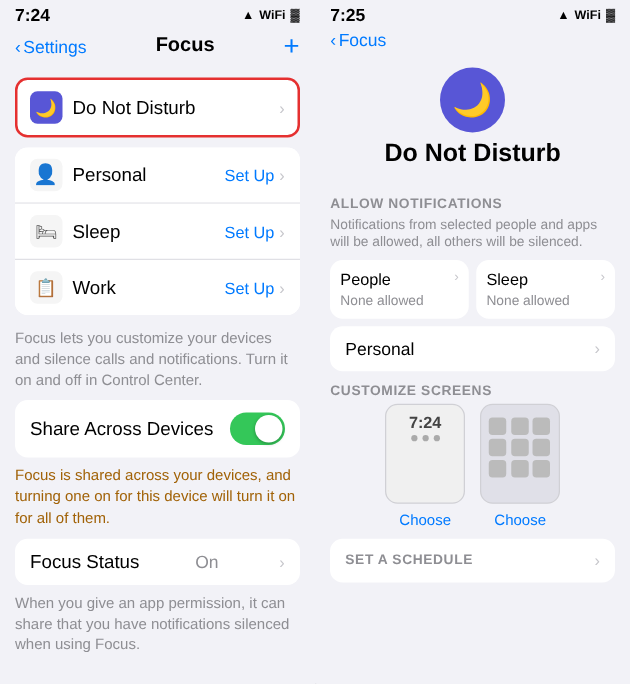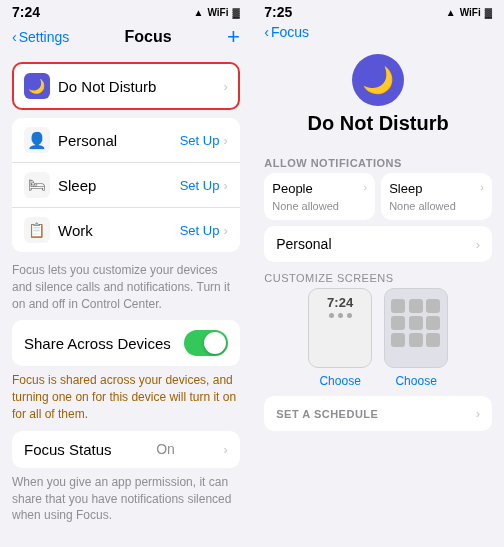--- a/index.html
+++ b/index.html
@@ -285,21 +285,21 @@
       padding: 10px 12px;
       display: flex;
       align-items: center;
       justify-content: space-between;
       margin-bottom: 10px;
     }
     .options-label { font-size: 14px; color: #000; }
 
     .customize-header {
       font-size: 11px;
-      font-weight: 400;
+      font-weight: 700;
       color: #8e8e93;
       text-transform: uppercase;
       letter-spacing: 0.5px;
       margin-bottom: 4px;
     }
     .customize-desc {
       font-size: 11px;
       color: #8e8e93;
       margin-bottom: 8px;
       line-height: 1.3;
@@ -479,20 +479,21 @@
   </div>
 
   <div class="r-content">
 
     <div class="dnd-header">
       <div class="dnd-icon-circle">🌙</div>
       <span class="dnd-title">Do Not Disturb</span>
     </div>
 
     <div class="section-header">ALLOW NOTIFICATIONS</div>
+    <div class="section-desc">Notifications from selected people and apps will be allowed, all others will be silenced.</div>
 
     <div class="notif-row">
       <div class="notif-card">
         <div class="notif-card-header">
           <span class="notif-card-label">People</span>
           <span class="notif-chevron">›</span>
         </div>
         <span class="notif-sub">None allowed</span>
       </div>
       <div class="notif-card">

